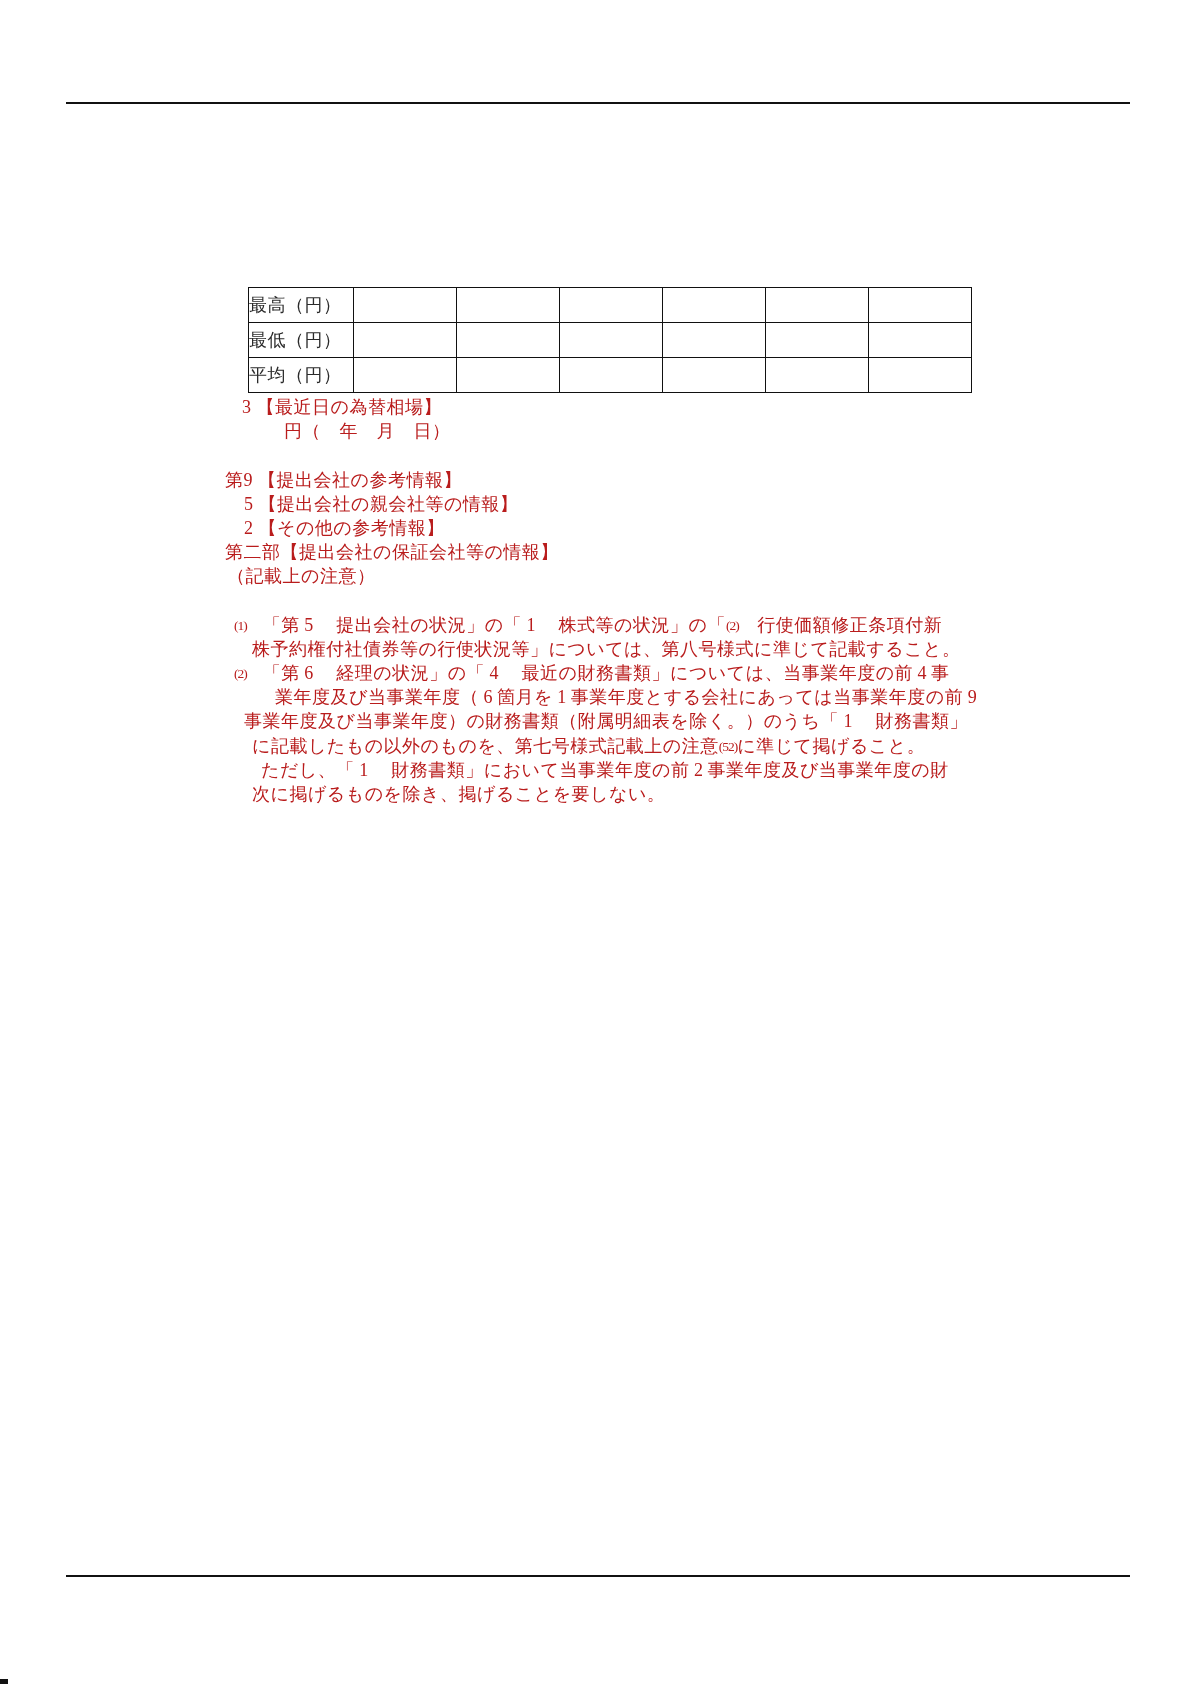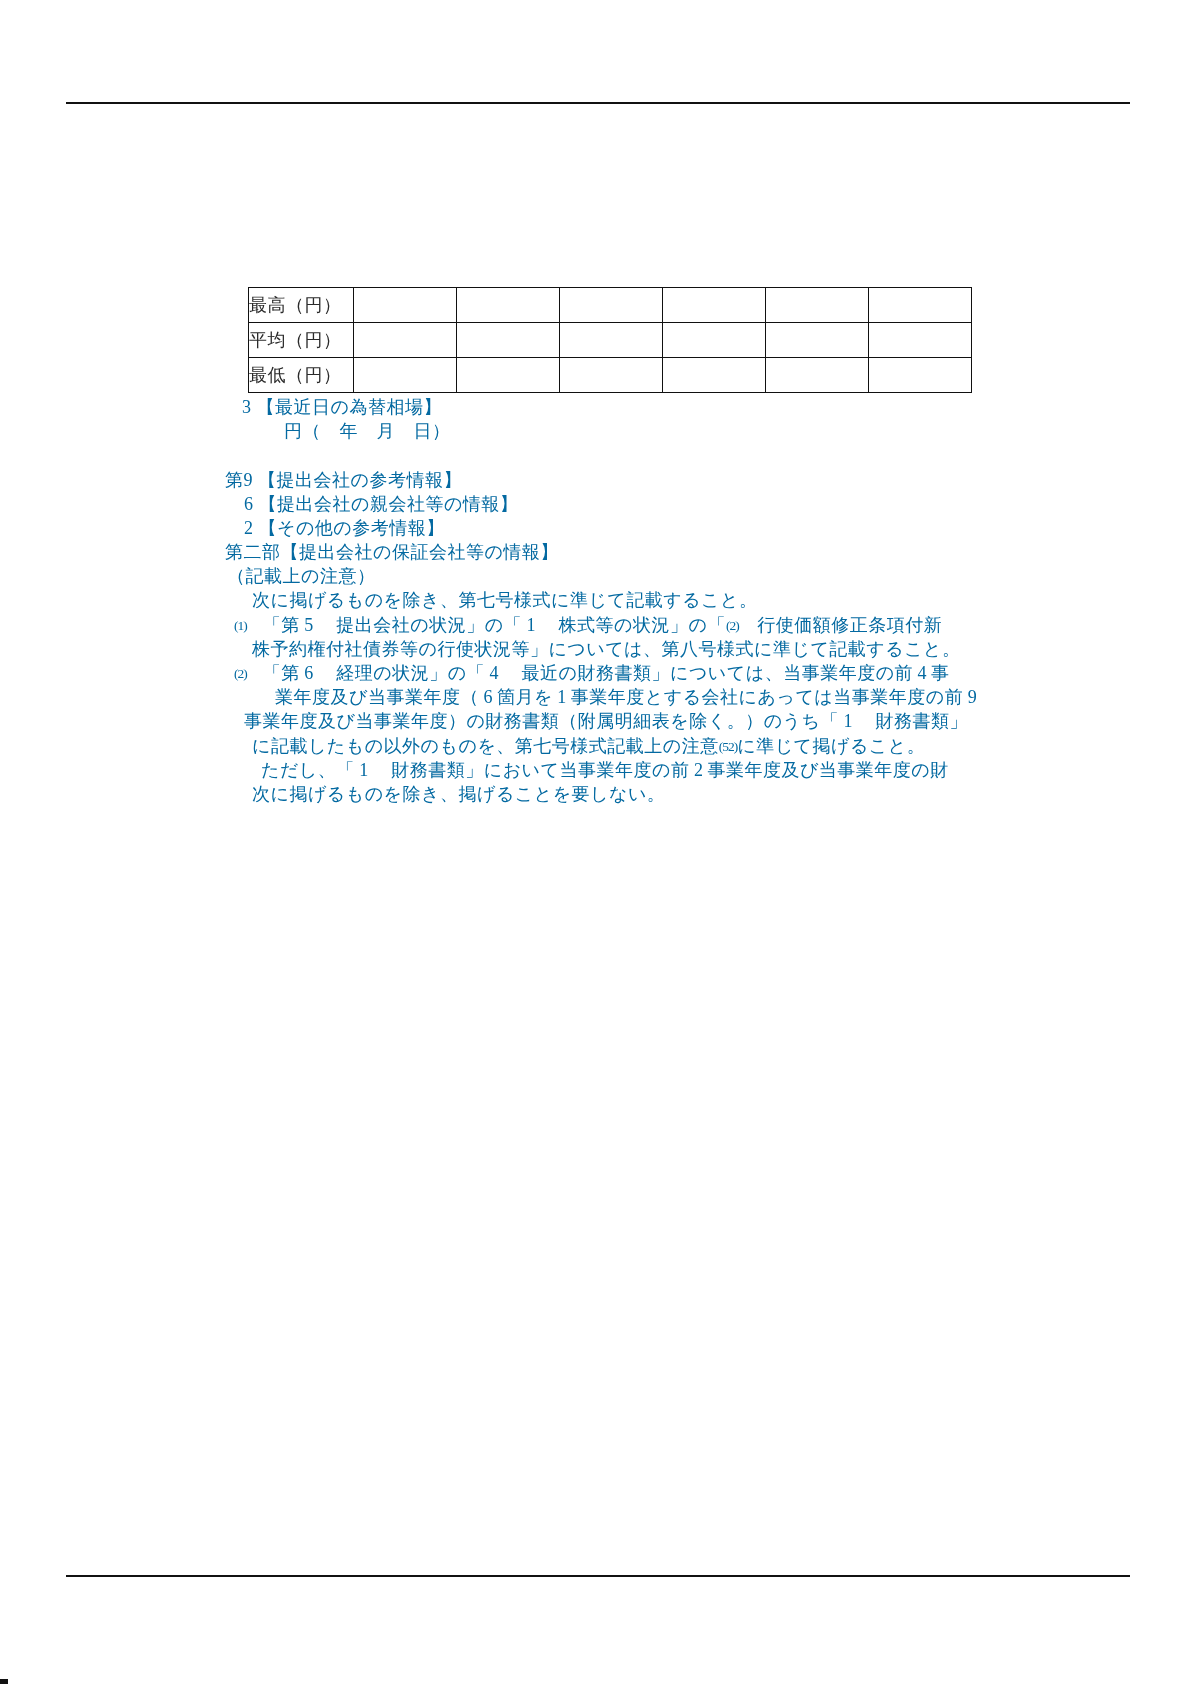--- a/index.html
+++ b/index.html
@@ -25,21 +25,21 @@
     height:34px;padding:0;
     font-size:18px;letter-spacing:.5px;color:#2a2a2a;
   }
   td.rowlabel{width:104px;padding-left:9px;}
   td.blank{width:102px;}
 
   .line{
     position:absolute;
     height:24px;line-height:24px;
     font-size:18px;letter-spacing:.5px;
-    white-space:pre;color:#0369a1;
+    white-space:pre;color:#b91c1c;
   }
   .pnum,.cnote{
     font-size:13.5px;letter-spacing:-1px;
     display:inline-block;transform:translateY(-1px);
   }
   .pnum{margin-right:16px;}
   .dw{display:inline-block;width:1em;text-align:center;letter-spacing:0;}
 </style>
 </head>
 <body>
@@ -53,48 +53,47 @@
         <tr>
       <td class="rowlabel">最高（円）</td>
       <td class="blank"></td>
       <td class="blank"></td>
       <td class="blank"></td>
       <td class="blank"></td>
       <td class="blank"></td>
       <td class="blank"></td>
     </tr>
     <tr>
-      <td class="rowlabel">平均（円）</td>
+      <td class="rowlabel">最低（円）</td>
       <td class="blank"></td>
       <td class="blank"></td>
       <td class="blank"></td>
       <td class="blank"></td>
       <td class="blank"></td>
       <td class="blank"></td>
     </tr>
     <tr>
-      <td class="rowlabel">最低（円）</td>
+      <td class="rowlabel">平均（円）</td>
       <td class="blank"></td>
       <td class="blank"></td>
       <td class="blank"></td>
       <td class="blank"></td>
       <td class="blank"></td>
       <td class="blank"></td>
     </tr>
   </tbody>
     </table>
 
   <div class="line" style="top:395px;left:242px;"><span>3 【最近日の為替相場】</span></div>
   <div class="line" style="top:419px;left:284px;"><span>円（　年　月　日）</span></div>
   <div class="line" style="top:468px;left:225px;"><span>第9 【提出会社の参考情報】</span></div>
-  <div class="line" style="top:492px;left:244px;"><span>6 【提出会社の親会社等の情報】</span></div>
+  <div class="line" style="top:492px;left:244px;"><span>5 【提出会社の親会社等の情報】</span></div>
   <div class="line" style="top:516px;left:244px;"><span>2 【その他の参考情報】</span></div>
   <div class="line" style="top:540px;left:225px;"><span>第二部【提出会社の保証会社等の情報】</span></div>
   <div class="line" style="top:564px;left:227px;"><span>（記載上の注意）</span></div>
-  <div class="line" style="top:588px;left:252px;"><span>次に掲げるものを除き、第七号様式に準じて記載すること。</span></div>
 
   <div class="line" style="top:613px;left:234px;"><span class="pnum">(1)</span><span>「第<span class="dw">5</span>　提出会社の状況」の「<span class="dw">1</span>　株式等の状況」の「</span><span class="cnote">(2)</span><span>　行使価額修正条項付新</span></div>
   <div class="line" style="top:637px;left:252px;"><span>株予約権付社債券等の行使状況等」については、第八号様式に準じて記載すること。</span></div>
 
   <div class="line" style="top:661px;left:234px;"><span class="pnum">(2)</span><span>「第<span class="dw">6</span>　経理の状況」の「<span class="dw">4</span>　最近の財務書類」については、当事業年度の前<span class="dw">4</span>事</span></div>
   <div class="line" style="top:685px;left:252px;margin-left:23px;"><span>業年度及び当事業年度（<span class="dw">6</span>箇月を<span class="dw">1</span>事業年度とする会社にあっては当事業年度の前<span class="dw">9</span></span></div>
   <div class="line" style="top:709px;left:244px;"><span>事業年度及び当事業年度）の財務書類（附属明細表を除く。）のうち「<span class="dw">1</span>　財務書類」</span></div>
   <div class="line" style="top:734px;left:252px;"><span>に記載したもの以外のものを、第七号様式記載上の注意</span><span class="cnote">(52)</span><span>に準じて掲げること。</span></div>
   <div class="line" style="top:758px;left:261px;"><span>ただし、「<span class="dw">1</span>　財務書類」において当事業年度の前<span class="dw">2</span>事業年度及び当事業年度の財</span></div>
   <div class="line" style="top:782px;left:252px;"><span>次に掲げるものを除き、掲げることを要しない。</span></div>

